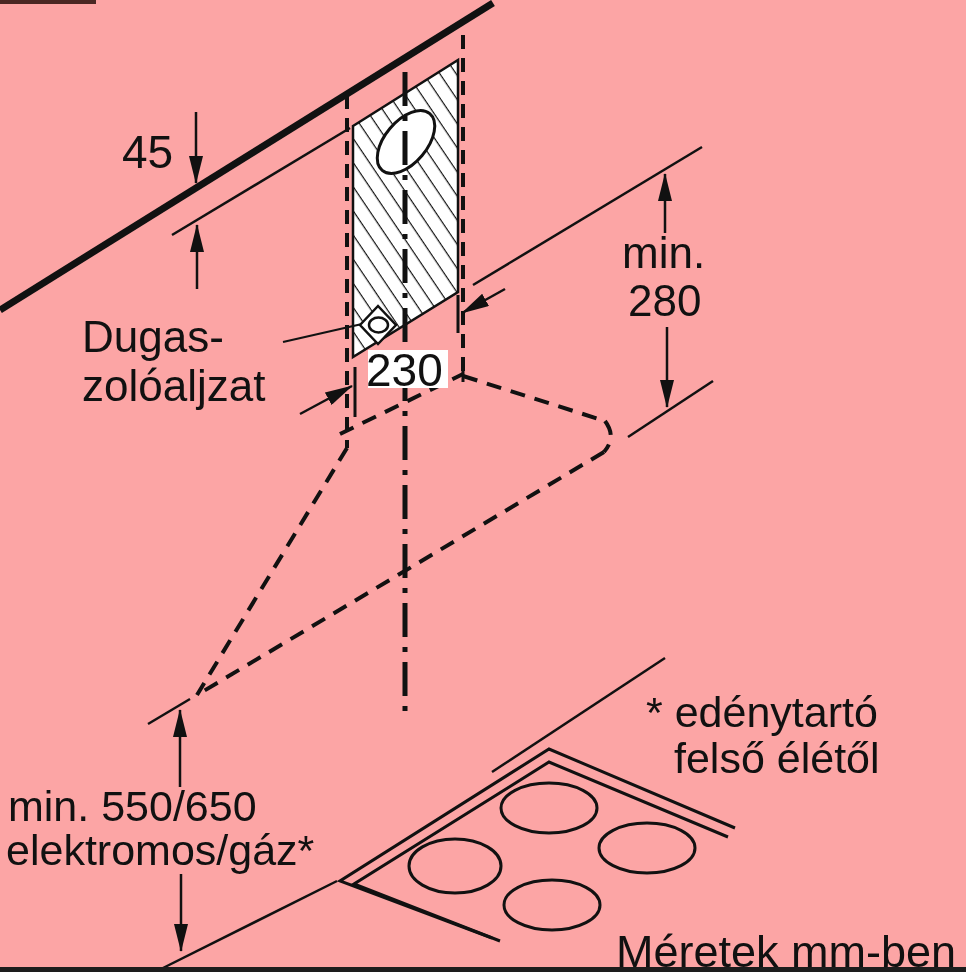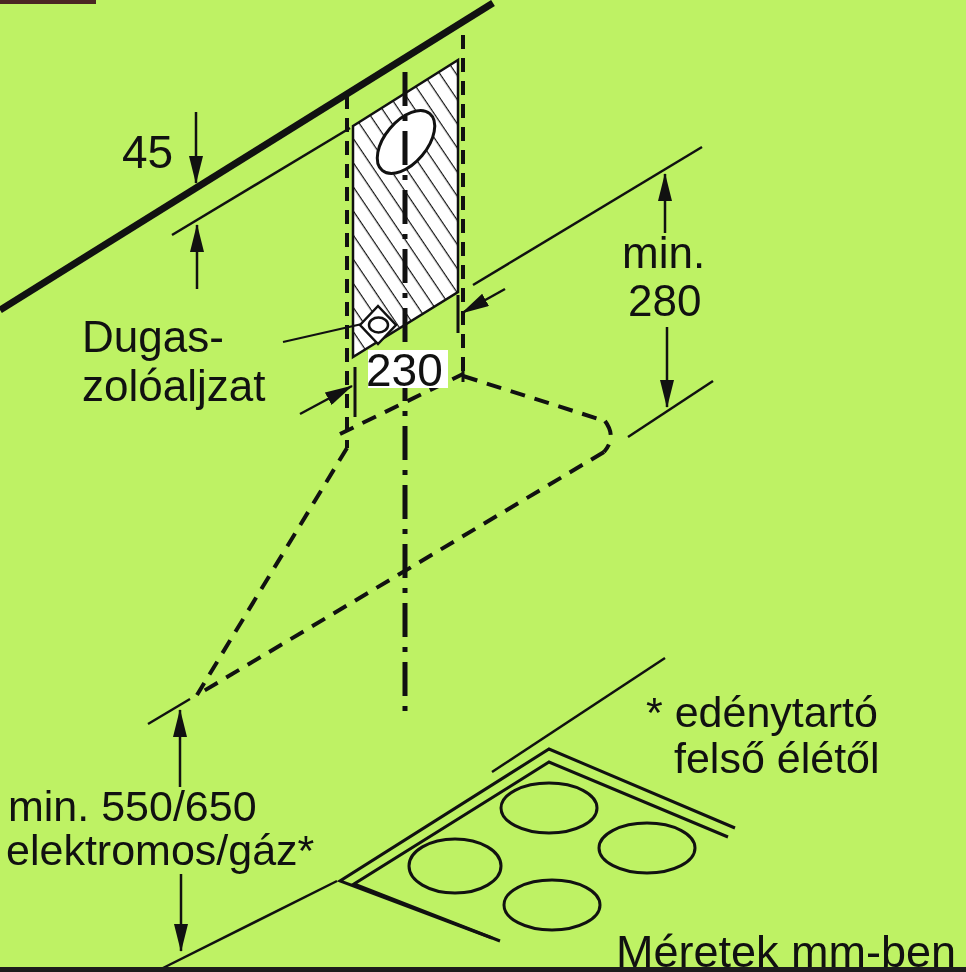--- a/index.html
+++ b/index.html
@@ -1,16 +1,16 @@
 <!DOCTYPE html>
 <html><head>
 <meta charset="utf-8">
 <style>
   html,body{margin:0;padding:0;background:#ffffff;}
-  .stage{position:relative;width:966px;height:972px;background:#bef264;overflow:hidden;
+  .stage{position:relative;width:966px;height:972px;background:#fca5a5;overflow:hidden;
          font-family:"Liberation Sans", sans-serif;text-align:right;}
   svg{position:absolute;left:0;top:0;}
   svg text{fill:#111;font-family:"Liberation Sans","DejaVu Sans",sans-serif;}
 </style>
 </head>
 <body>
 
 <div class="stage">
 <svg width="966" height="972" viewBox="0 0 966 972">
   <defs>

